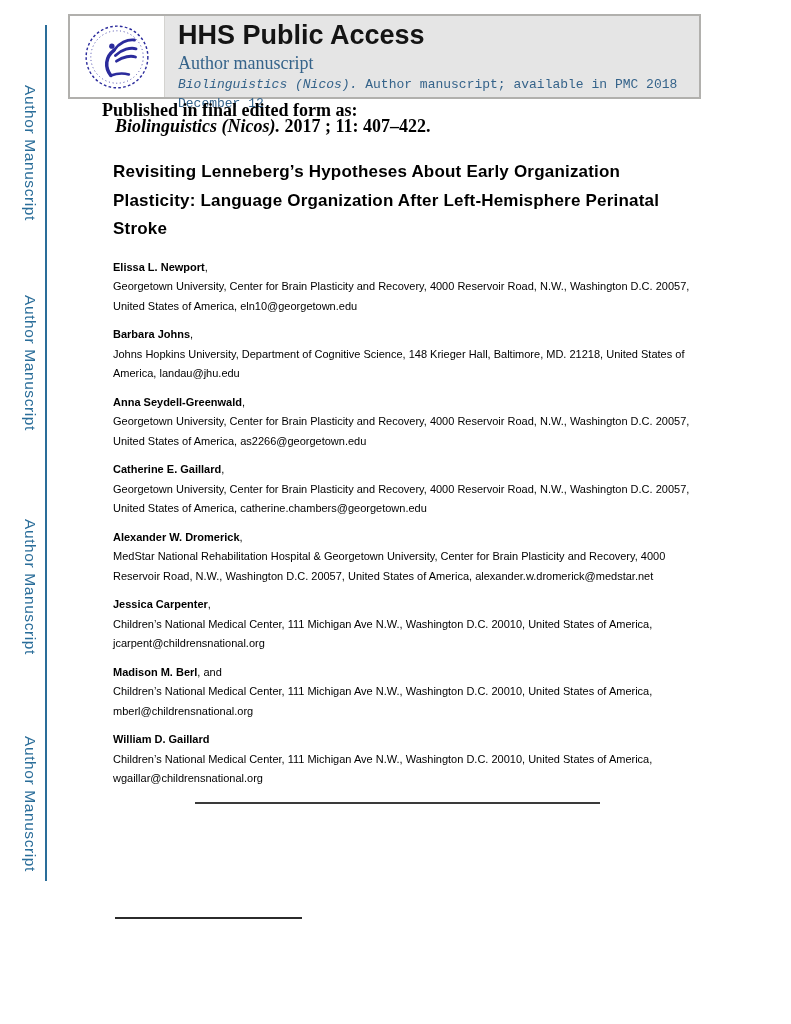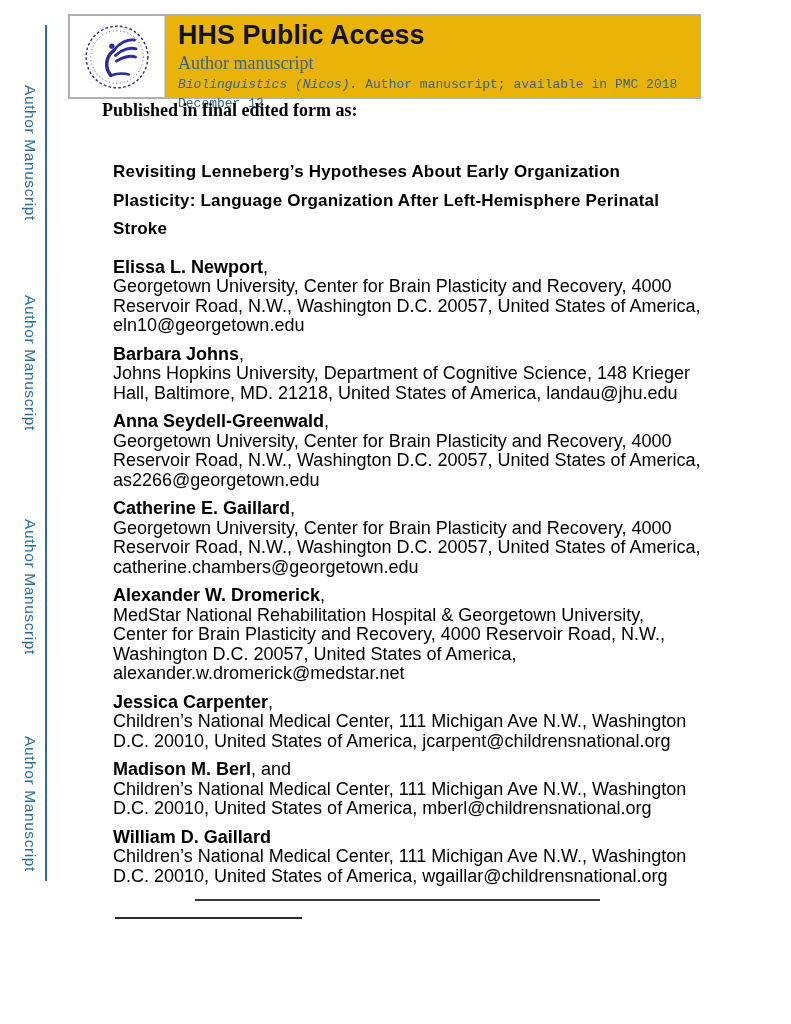--- a/index.html
+++ b/index.html
@@ -36,21 +36,21 @@
   .wm1 { top: 85px; }
   .wm2 { top: 295px; }
   .wm3 { top: 519px; }
   .wm4 { top: 736px; }
 
   
   .hhs-banner {
     position: absolute;
     left: 68px; top: 14px;
     width: 629px; height: 81px;
-    background: #eab308;
+    background: #e5e5e5;
     border: 2px solid #b1b0ad;
     display: flex;
     box-sizing: content-box;
   }
   .logo-box {
     width: 94px;
     background: #ffffff;
     border-right: 1px solid #d4d3d0;
     display: flex;
     align-items: center;
@@ -98,21 +98,21 @@
   .article-title {
     font-size: 17px;
     font-weight: bold;
     line-height: 28.5px;
     letter-spacing: 0.2px;
     margin: 0 0 14px 0;
     color: #000;
   }
   .author-block {
     margin-bottom: 9px;
-    font-size: 18px;
+    font-size: 11px;
     line-height: 19.5px;
   }
   .author-name { font-weight: bold; }
   .author-suffix { font-weight: normal; }
   .rule-center {
     margin: 13px 0 0 82px;
     width: 405px; height: 2px;
     background: #3a3a3a;
   }
   .rule-bottom {
@@ -148,20 +148,21 @@
     </div>
     <div class="banner-text">
       <div class="banner-title">HHS Public Access</div>
       <div class="banner-sub">Author manuscript</div>
       <div class="banner-journal"><i>Biolinguistics (Nicos).</i><span> Author manuscript; available in PMC 2018 December 12.</span></div>
     </div>
   </header>
 
   <section class="published">
     <div class="pub-label">Published in final edited form as:</div>
+    <div class="pub-cite"><i>Biolinguistics (Nicos).</i><span> 2017 ; 11: 407–422.</span></div>
   </section>
 
   <main class="content">
     <h1 class="article-title">Revisiting Lenneberg’s Hypotheses About Early Organization Plasticity: Language Organization After Left-Hemisphere Perinatal Stroke</h1>
     <div class="authors">
   <div class="author-block">
     <div class="author-name-line"><span class="author-name">Elissa L. Newport</span><span class="author-suffix">,</span></div>
     <div class="author-affiliation">Georgetown University, Center for Brain Plasticity and Recovery, 4000 Reservoir Road, N.W., Washington D.C. 20057, United States of America, eln10@georgetown.edu</div>
   </div>
 

